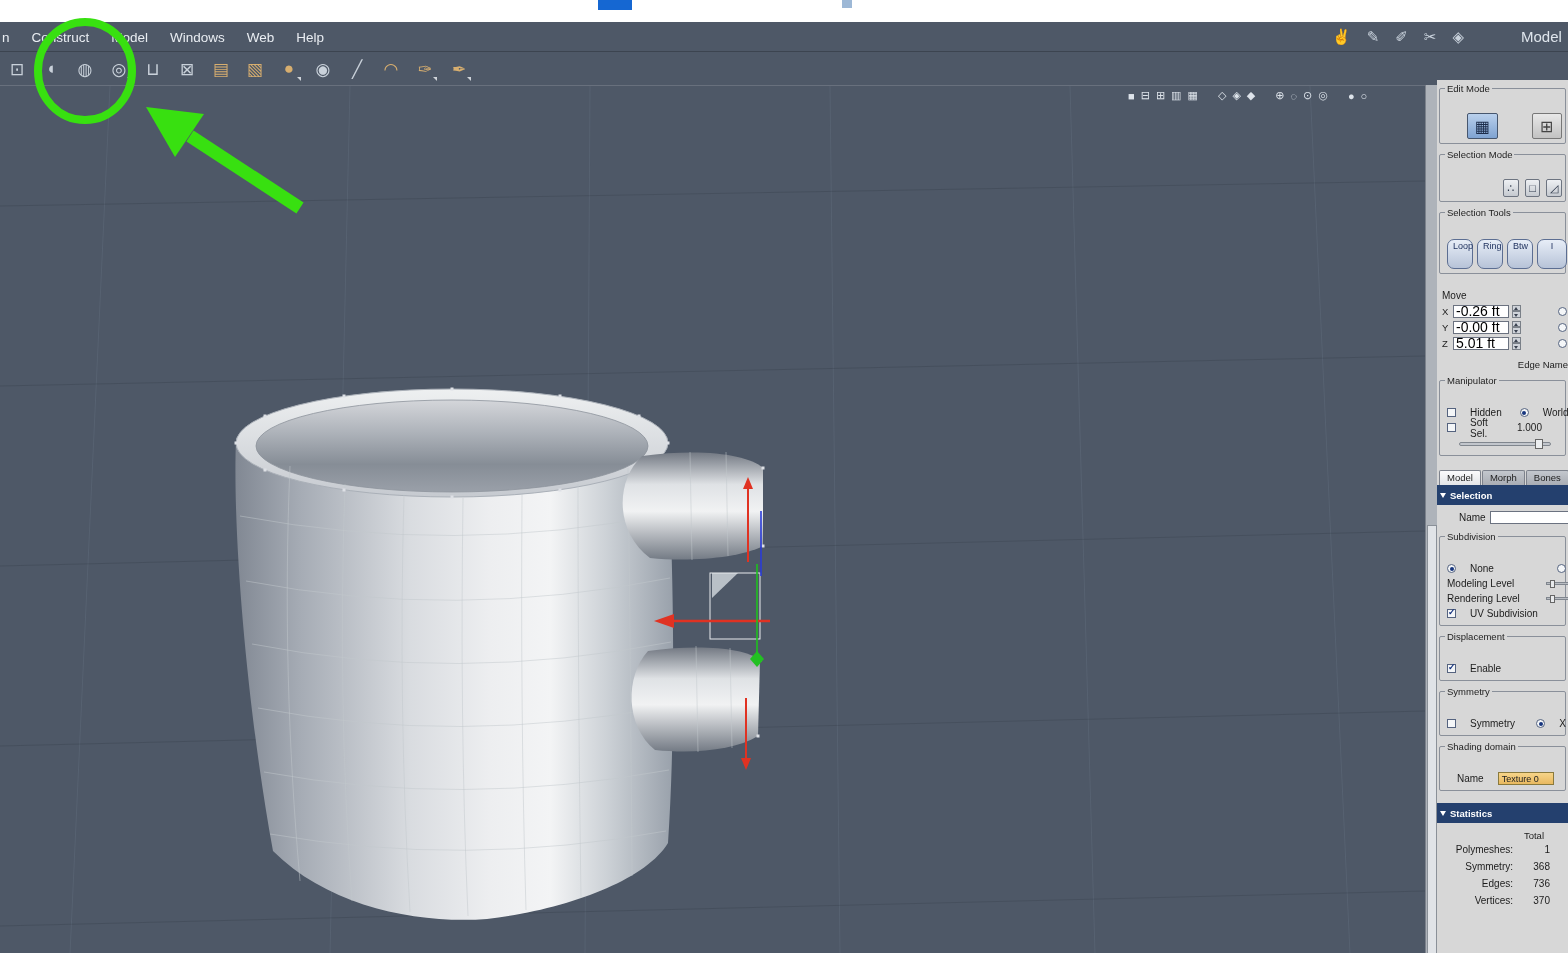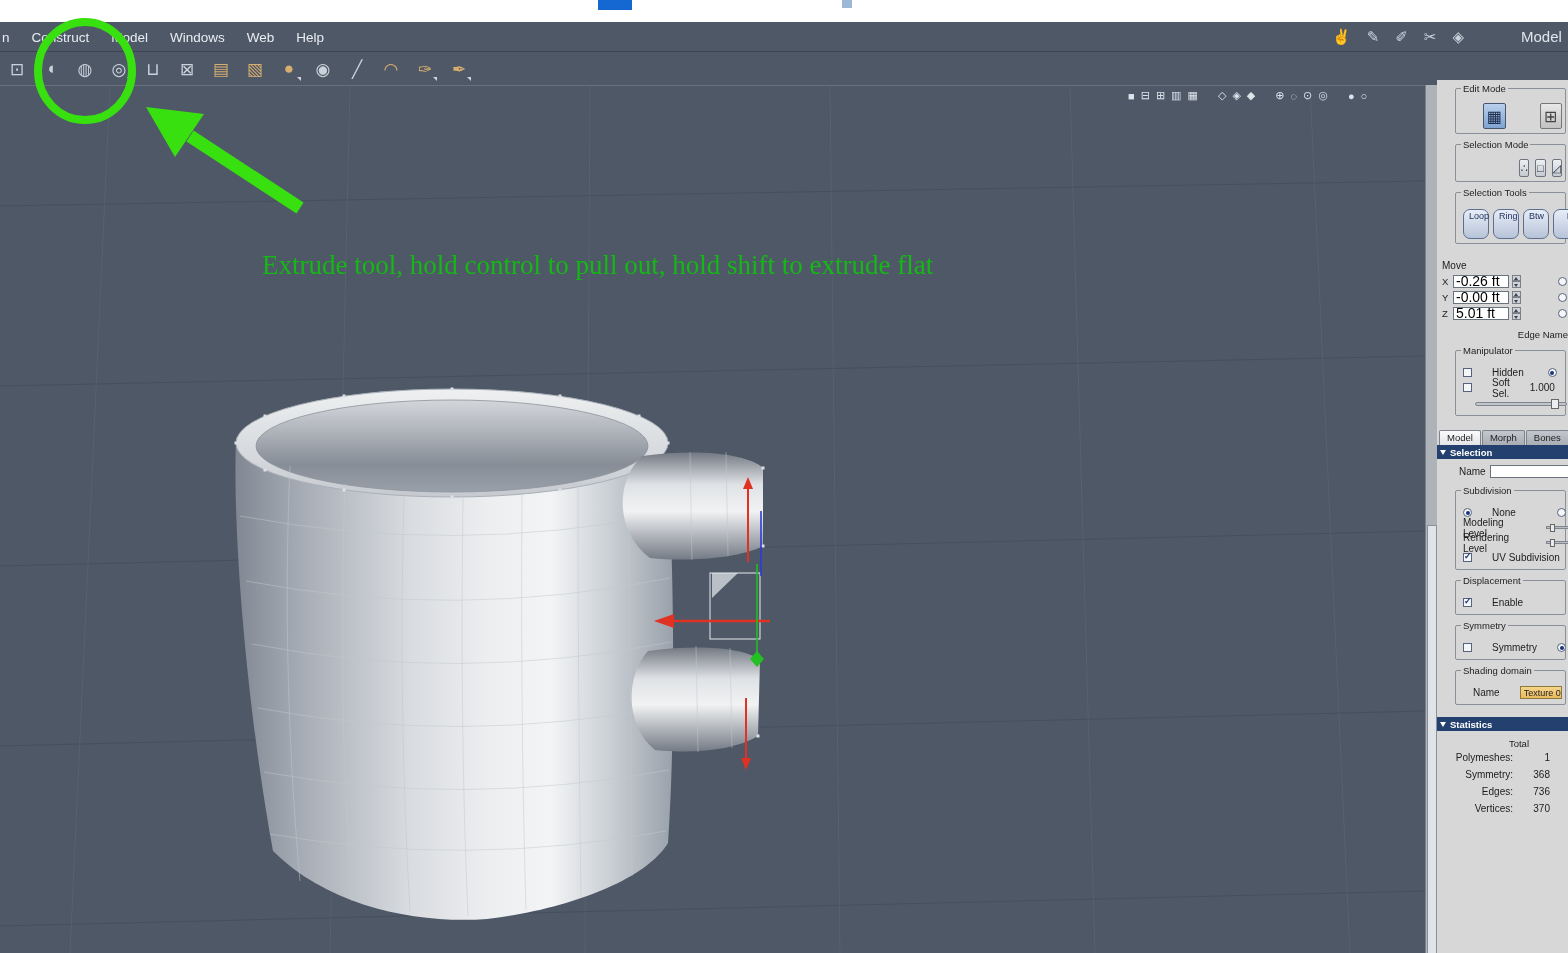--- a/index.html
+++ b/index.html
@@ -32,21 +32,21 @@
   .view-icons { position:absolute; top:3px; left:1128px; display:flex; gap:6px; align-items:center; color:#dde3ea; font-size:11px; }
   .view-icons .vsp { width:8px; }
   .vicon { cursor:default; }
 
   
   .vscroll { position:absolute; top:85px; left:1425px; width:12px; height:868px; background:#aeb3ba; border-left:1px solid #7c828c; }
   .vscroll .thumb { position:absolute; left:1px; width:10px; top:440px; height:430px; background:#e0e3e7; border:1px solid #8a9098; }
 
   
   .right-panel { position:absolute; top:80px; left:1437px; width:131px; height:873px; background:#d7d7d7; overflow:hidden; font-size:10px; color:#1c1c1c; }
-  .group { position:relative; border:1px solid #8a909a; border-radius:2px; margin:10px 2px 0 18px; padding:14px 3px 4px 3px; }
+  .group { position:relative; border:1px solid #8a909a; border-radius:2px; margin:10px 2px 0 2px; padding:24px 3px 4px 3px; }
   .glabel { position:absolute; top:-6px; left:5px; background:#d7d7d7; padding:0 2px; font-size:9.5px; color:#222; white-space:nowrap; }
 
   .em-row { display:flex; gap:34px; padding-left:24px; }
   .embtn { width:46px; height:26px; display:inline-flex; align-items:center; justify-content:center; font-size:16px; border-radius:2px; }
   .embtn.active { background:linear-gradient(#b9d0ec,#7fa3d2); border:1px solid #46566e; color:#1c2c4a; }
   .embtn.plain { background:linear-gradient(#e8e8e8,#c2c2c2); border:1px solid #777; color:#444; }
 
   .sm-row { display:flex; gap:6px; padding-left:60px; }
   .smbtn { width:21px; height:18px; display:inline-flex; align-items:center; justify-content:center; font-size:11px;
       background:linear-gradient(#eef0f3,#c6cad0); border:1px solid #6d7480; color:#2b3648; border-radius:2px; }
@@ -61,52 +61,52 @@
   .axis { width:8px; font-size:9.5px; }
   .mfield { width:56px; height:13px; border:1px solid #6b7280; background:#fff; font-size:14px; padding:0 2px; font-family:"Liberation Sans",sans-serif; }
   .spin { display:flex; flex-direction:column; width:9px; height:13px; }
   .spin .sb { flex:1; background:#cfd3d9; border:1px solid #7a8088; position:relative; }
   .spin .sb.up::after { content:""; position:absolute; left:1px; top:1px; border-left:2.5px solid transparent; border-right:2.5px solid transparent; border-bottom:3px solid #3a4250; }
   .spin .sb.dn::after { content:""; position:absolute; left:1px; top:1.5px; border-left:2.5px solid transparent; border-right:2.5px solid transparent; border-top:3px solid #3a4250; }
   .partial-rad { margin-left:34px; }
 
   .edgeprop { text-align:right; margin-top:8px; font-size:9.5px; padding-right:0; }
 
-  .prow { display:flex; align-items:center; gap:20px; height:15px; padding-left:4px; }
+  .prow { display:flex; align-items:center; gap:14px; height:15px; padding-left:4px; }
   .cb { width:9px; height:9px; border:1px solid #55637f; background:#f4f6f8; display:inline-block; position:relative; flex:none; }
   .cb.checked::after { content:"✓"; position:absolute; top:-3px; left:0; font-size:9px; color:#13317e; font-weight:bold; }
   .rad { width:9px; height:9px; border-radius:50%; border:1px solid #55637f; background:#f4f6f8; display:inline-block; flex:none; }
   .rad.sel { position:relative; }
   .rad.sel::after { content:""; position:absolute; left:1.5px; top:1.5px; width:4px; height:4px; border-radius:50%; background:#16357e; }
 
   .man-val { margin-left:auto; padding-right:20px; }
   .man-slider { position:relative; width:92px; height:10px; margin:4px 0 2px 16px; }
   .man-slider .groove { position:absolute; top:3px; left:0; right:0; height:4px; background:#c2c6cc; border:1px solid #80868e; border-radius:2px; }
   .man-slider .sthumb { position:absolute; top:0; left:76px; width:8px; height:10px; background:#eceef0; border:1px solid #666; }
 
   .tabs { display:flex; margin-top:14px; padding-left:2px; }
   .tab { height:15px; line-height:14px; padding:0 7px; font-size:9.5px; border:1px solid #7d828c; border-bottom:none; margin-right:1px;
       background:linear-gradient(#c3c7cd,#a9adb4); color:#222; border-radius:2px 2px 0 0; }
   .tab.active { background:linear-gradient(#fbfbfc,#e3e5e8); }
 
-  .shead { background:#24406e; color:#fff; height:14px; display:flex; align-items:center; gap:4px; padding-left:3px; font-size:9.5px; font-weight:bold; }
+  .shead { background:#24406e; color:#fff; height:20px; display:flex; align-items:center; gap:4px; padding-left:3px; font-size:9.5px; font-weight:bold; }
   .tri { width:0; height:0; border-left:3.5px solid transparent; border-right:3.5px solid transparent; border-top:5px solid #fff; }
 
   .name-row { display:flex; align-items:center; gap:4px; padding-left:22px; height:18px; margin-top:3px; }
   .name-input { width:85px; height:13px; border:1px solid #6b7280; background:#fff; font-size:9px; font-family:"Liberation Sans",sans-serif; }
 
   .mini-slider { position:relative; width:30px; height:8px; margin-left:auto; margin-right:-14px; flex:none; }
   .mini-slider .groove { position:absolute; top:2px; left:0; right:0; height:3px; background:#b8bcc2; border:1px solid #80868e; }
   .mini-slider .tick { position:absolute; top:0; left:4px; width:5px; height:8px; background:#e8eaec; border:1px solid #666; }
 
   .sym-rad { margin-left:auto; }
   .sym-x { margin-right:-4px; }
   .tanbox { width:56px; height:13px; background:linear-gradient(#f6d489,#e9b95f); border:1px solid #8a7a3c; font-size:9px; display:flex; align-items:center; padding-left:3px; color:#222; }
 
-  .stat-total { text-align:right; width:92px; margin-top:7px; font-size:9.5px; }
+  .stat-total { text-align:right; width:107px; margin-top:7px; font-size:9.5px; }
   .stat-row { display:flex; height:17px; align-items:center; }
   .stat-label { width:76px; text-align:right; }
   .stat-value { width:37px; text-align:right; }
 
   
   .annot-svg { position:absolute; top:0; left:0; width:1568px; height:953px; pointer-events:none; z-index:40; }
   .annot-text { position:absolute; left:262px; top:250px; z-index:40; pointer-events:none;
       font-family:"Liberation Serif", serif; font-size:27px; color:#15b815; white-space:nowrap; }
 </style>
 </head>
@@ -473,15 +473,14 @@
       <span class="stat-label">Vertices:</span>
       <span class="stat-value">370</span>
     </div>
   </div>
 
   <svg class="annot-svg" viewBox="0 0 1568 953">
     <ellipse cx="85" cy="71" rx="47" ry="49" fill="none" stroke="#38e010" stroke-width="8"></ellipse>
     <line x1="300" y1="208" x2="190" y2="136" stroke="#38e010" stroke-width="13"></line>
     <polygon points="146,107 204,114 175,157" fill="#38e010"></polygon>
   </svg>
-  <div class="annot-text">Extrude tool, hold control to pull out, hold shift to extrude flat</div>
 
 </div>
 
 </body></html>

